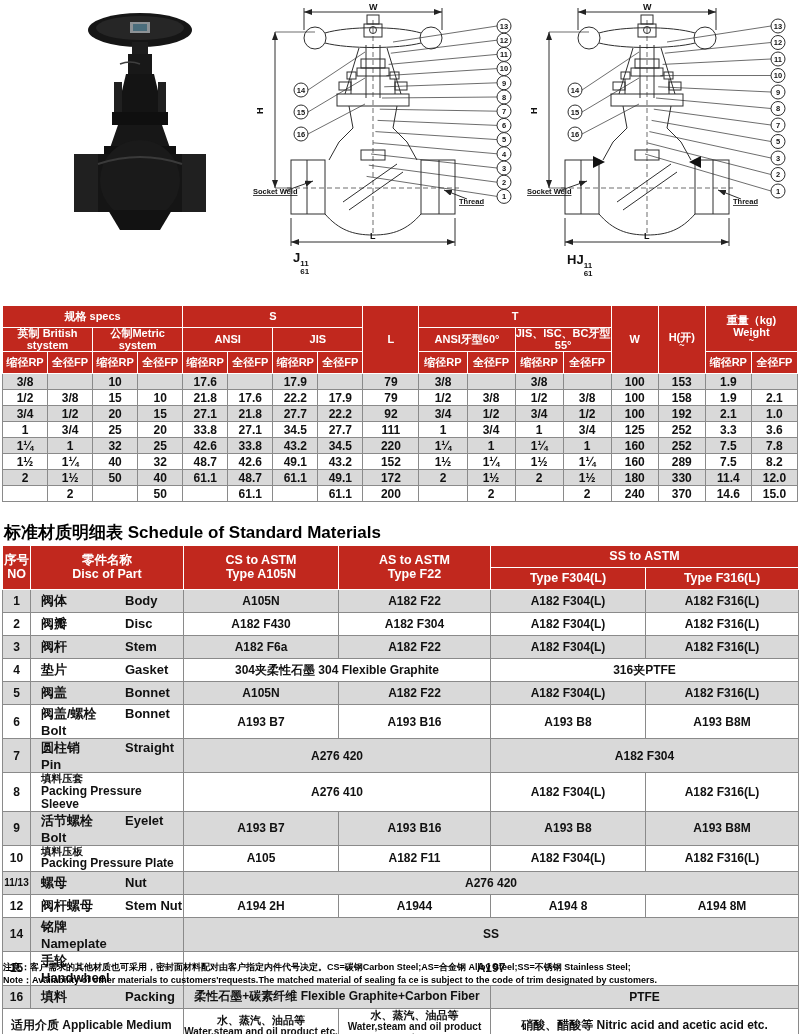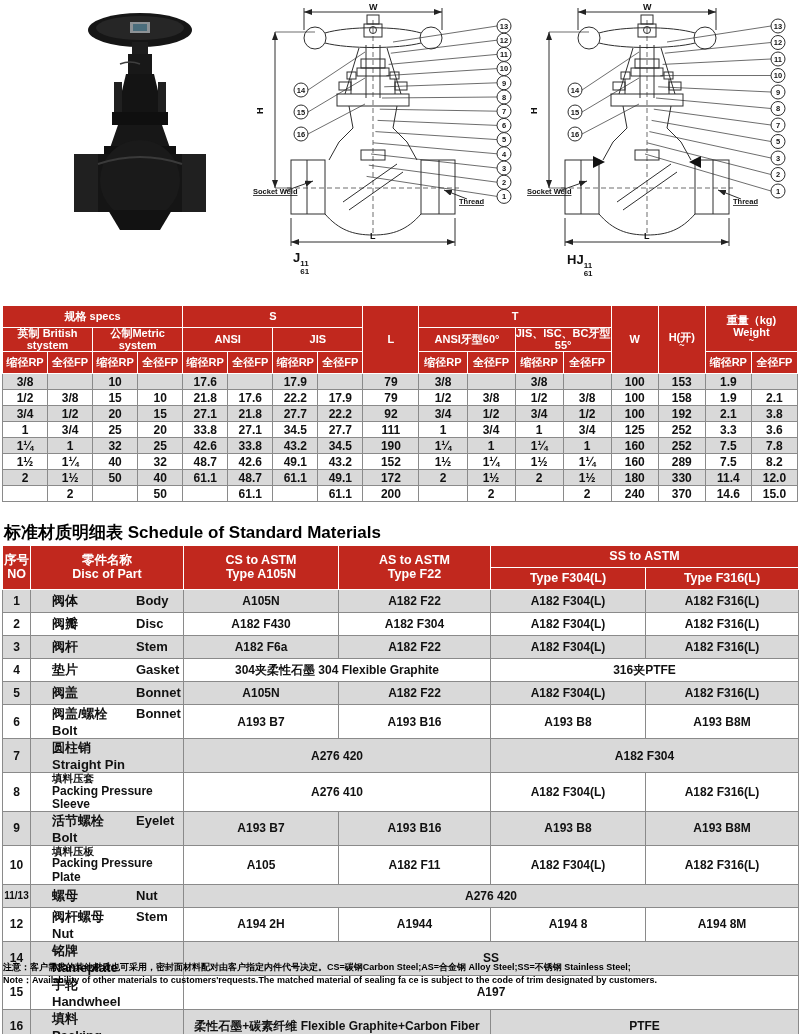--- a/index.html
+++ b/index.html
@@ -27,21 +27,21 @@
   .dim{top:305px;}
   .dim th{font-size:11px;height:21px;line-height:1.05;}
   .dim td{font-size:12px;height:15px;}
   .dim .tilde{font-size:9px;line-height:4px;display:block;}
   
   .mat{top:545px;}
   .mat th{font-size:12.5px;height:21px;line-height:1.1;}
   .mat td{font-size:12px;height:22px;}
   .mat td.no{font-size:12px;}
   .mat td.no.small{font-size:10px;}
-  .mat td.name{text-align:left;padding-left:21px;}
+  .mat td.name{text-align:left;padding-left:10px;}
   .mat td.name .zh{display:inline-block;width:84px;font-size:13px;}
   .mat td.name .en{font-size:13px;}
   .mat td.name.stack .zh{display:block;width:auto;font-size:10.5px;line-height:1.1;}
   .mat td.name.stack .en{display:block;font-size:12px;line-height:1.1;}
   .mat td.rowlabel{text-align:left;padding-left:8px;font-size:12px;margin-left:16px;}
   .mat td .l1{font-size:11px;line-height:1.1;}
   .mat td .l2{font-size:10px;line-height:1.1;}
   
   .notes{position:absolute;left:3px;top:961px;width:794px;font-size:9px;font-weight:bold;
          line-height:1.45;color:#000;}
@@ -381,21 +381,21 @@
           <td>27.7</td>
           <td>22.2</td>
           <td>92</td>
           <td>3/4</td>
           <td>1/2</td>
           <td>3/4</td>
           <td>1/2</td>
           <td>100</td>
           <td>192</td>
           <td>2.1</td>
-          <td>3.8</td>
+          <td>1.0</td>
         </tr>
         <tr>
           <td>1</td>
           <td>3/4</td>
           <td>25</td>
           <td>20</td>
           <td>33.8</td>
           <td>27.1</td>
           <td>34.5</td>
           <td>27.7</td>
@@ -411,21 +411,21 @@
         </tr>
         <tr>
           <td>1¼</td>
           <td>1</td>
           <td>32</td>
           <td>25</td>
           <td>42.6</td>
           <td>33.8</td>
           <td>43.2</td>
           <td>34.5</td>
-          <td>190</td>
+          <td>220</td>
           <td>1¼</td>
           <td>1</td>
           <td>1¼</td>
           <td>1</td>
           <td>160</td>
           <td>252</td>
           <td>7.5</td>
           <td>7.8</td>
         </tr>
         <tr>

